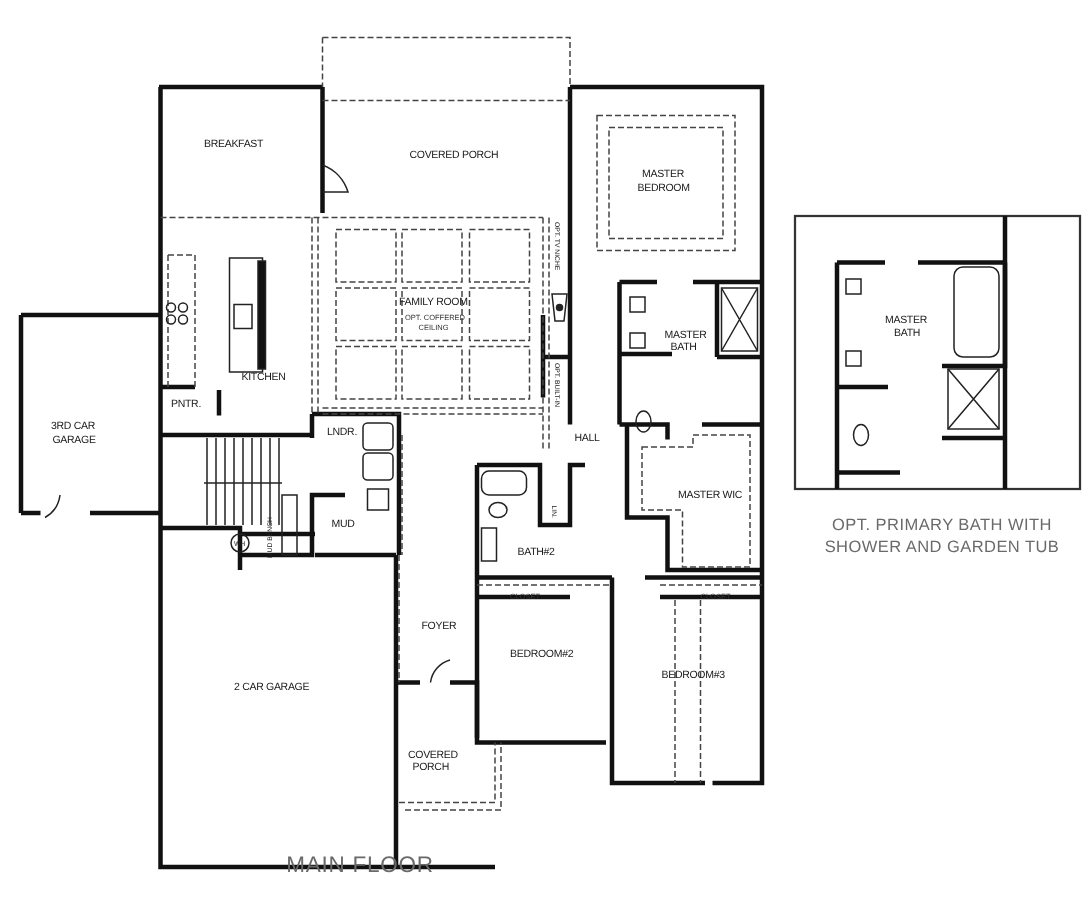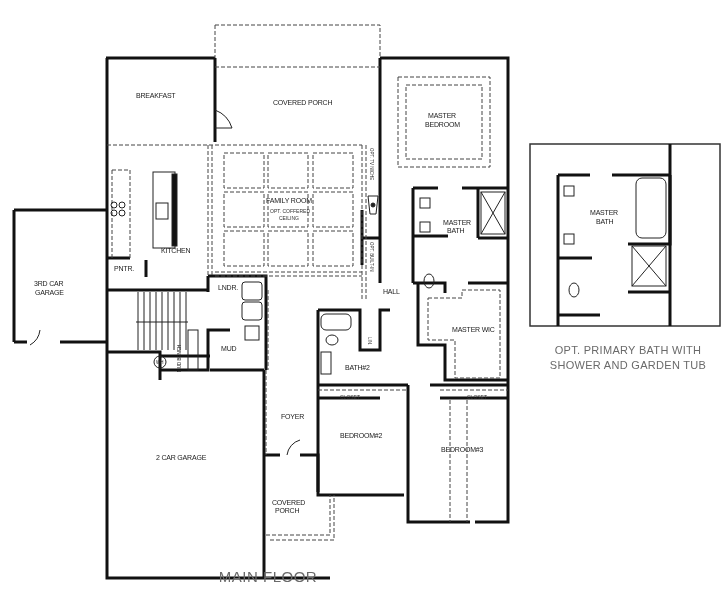--- a/index.html
+++ b/index.html
@@ -2,21 +2,21 @@
 <html><head>
 <meta charset="utf-8">
 <style>
   html, body { margin:0; padding:0; background:#ffffff; }
   body { width:726px; height:600px; position:relative; overflow:hidden; font-family:"Liberation Sans", sans-serif; }
   svg { position:absolute; left:0; top:0; }
   .lbl { font-family:"Liberation Sans", sans-serif; font-size:7px; fill:#1a1a1a; letter-spacing:-0.2px; }
   .lbl-s { font-family:"Liberation Sans", sans-serif; font-size:5px; fill:#333; }
   .lbl-v { font-family:"Liberation Sans", sans-serif; font-size:4.5px; fill:#222; }
   .cap { position:absolute; font-family:"Liberation Sans", sans-serif; color:#6a6a6a; text-align:center; }
-  .title { left:168px; top:568px; width:200px; font-size:15px; letter-spacing:0.5px; }
+  .title { left:140px; top:568px; width:200px; font-size:15px; letter-spacing:0.5px; }
   .opt { left:528px; top:343px; width:200px; font-size:11px; line-height:15px; letter-spacing:0.3px; }
   .opt span { display:block; }
 </style>
 </head>
 <body>
 
 <svg width="726" height="600" viewBox="0 0 726 600">
   <g fill="none" stroke="#111" stroke-width="3" stroke-linejoin="miter">
 
     <path d="M106,58 L215,58 M380,58 L508,58 L508,522 L475,522 M107,58 L107,578 L330,578"></path>

